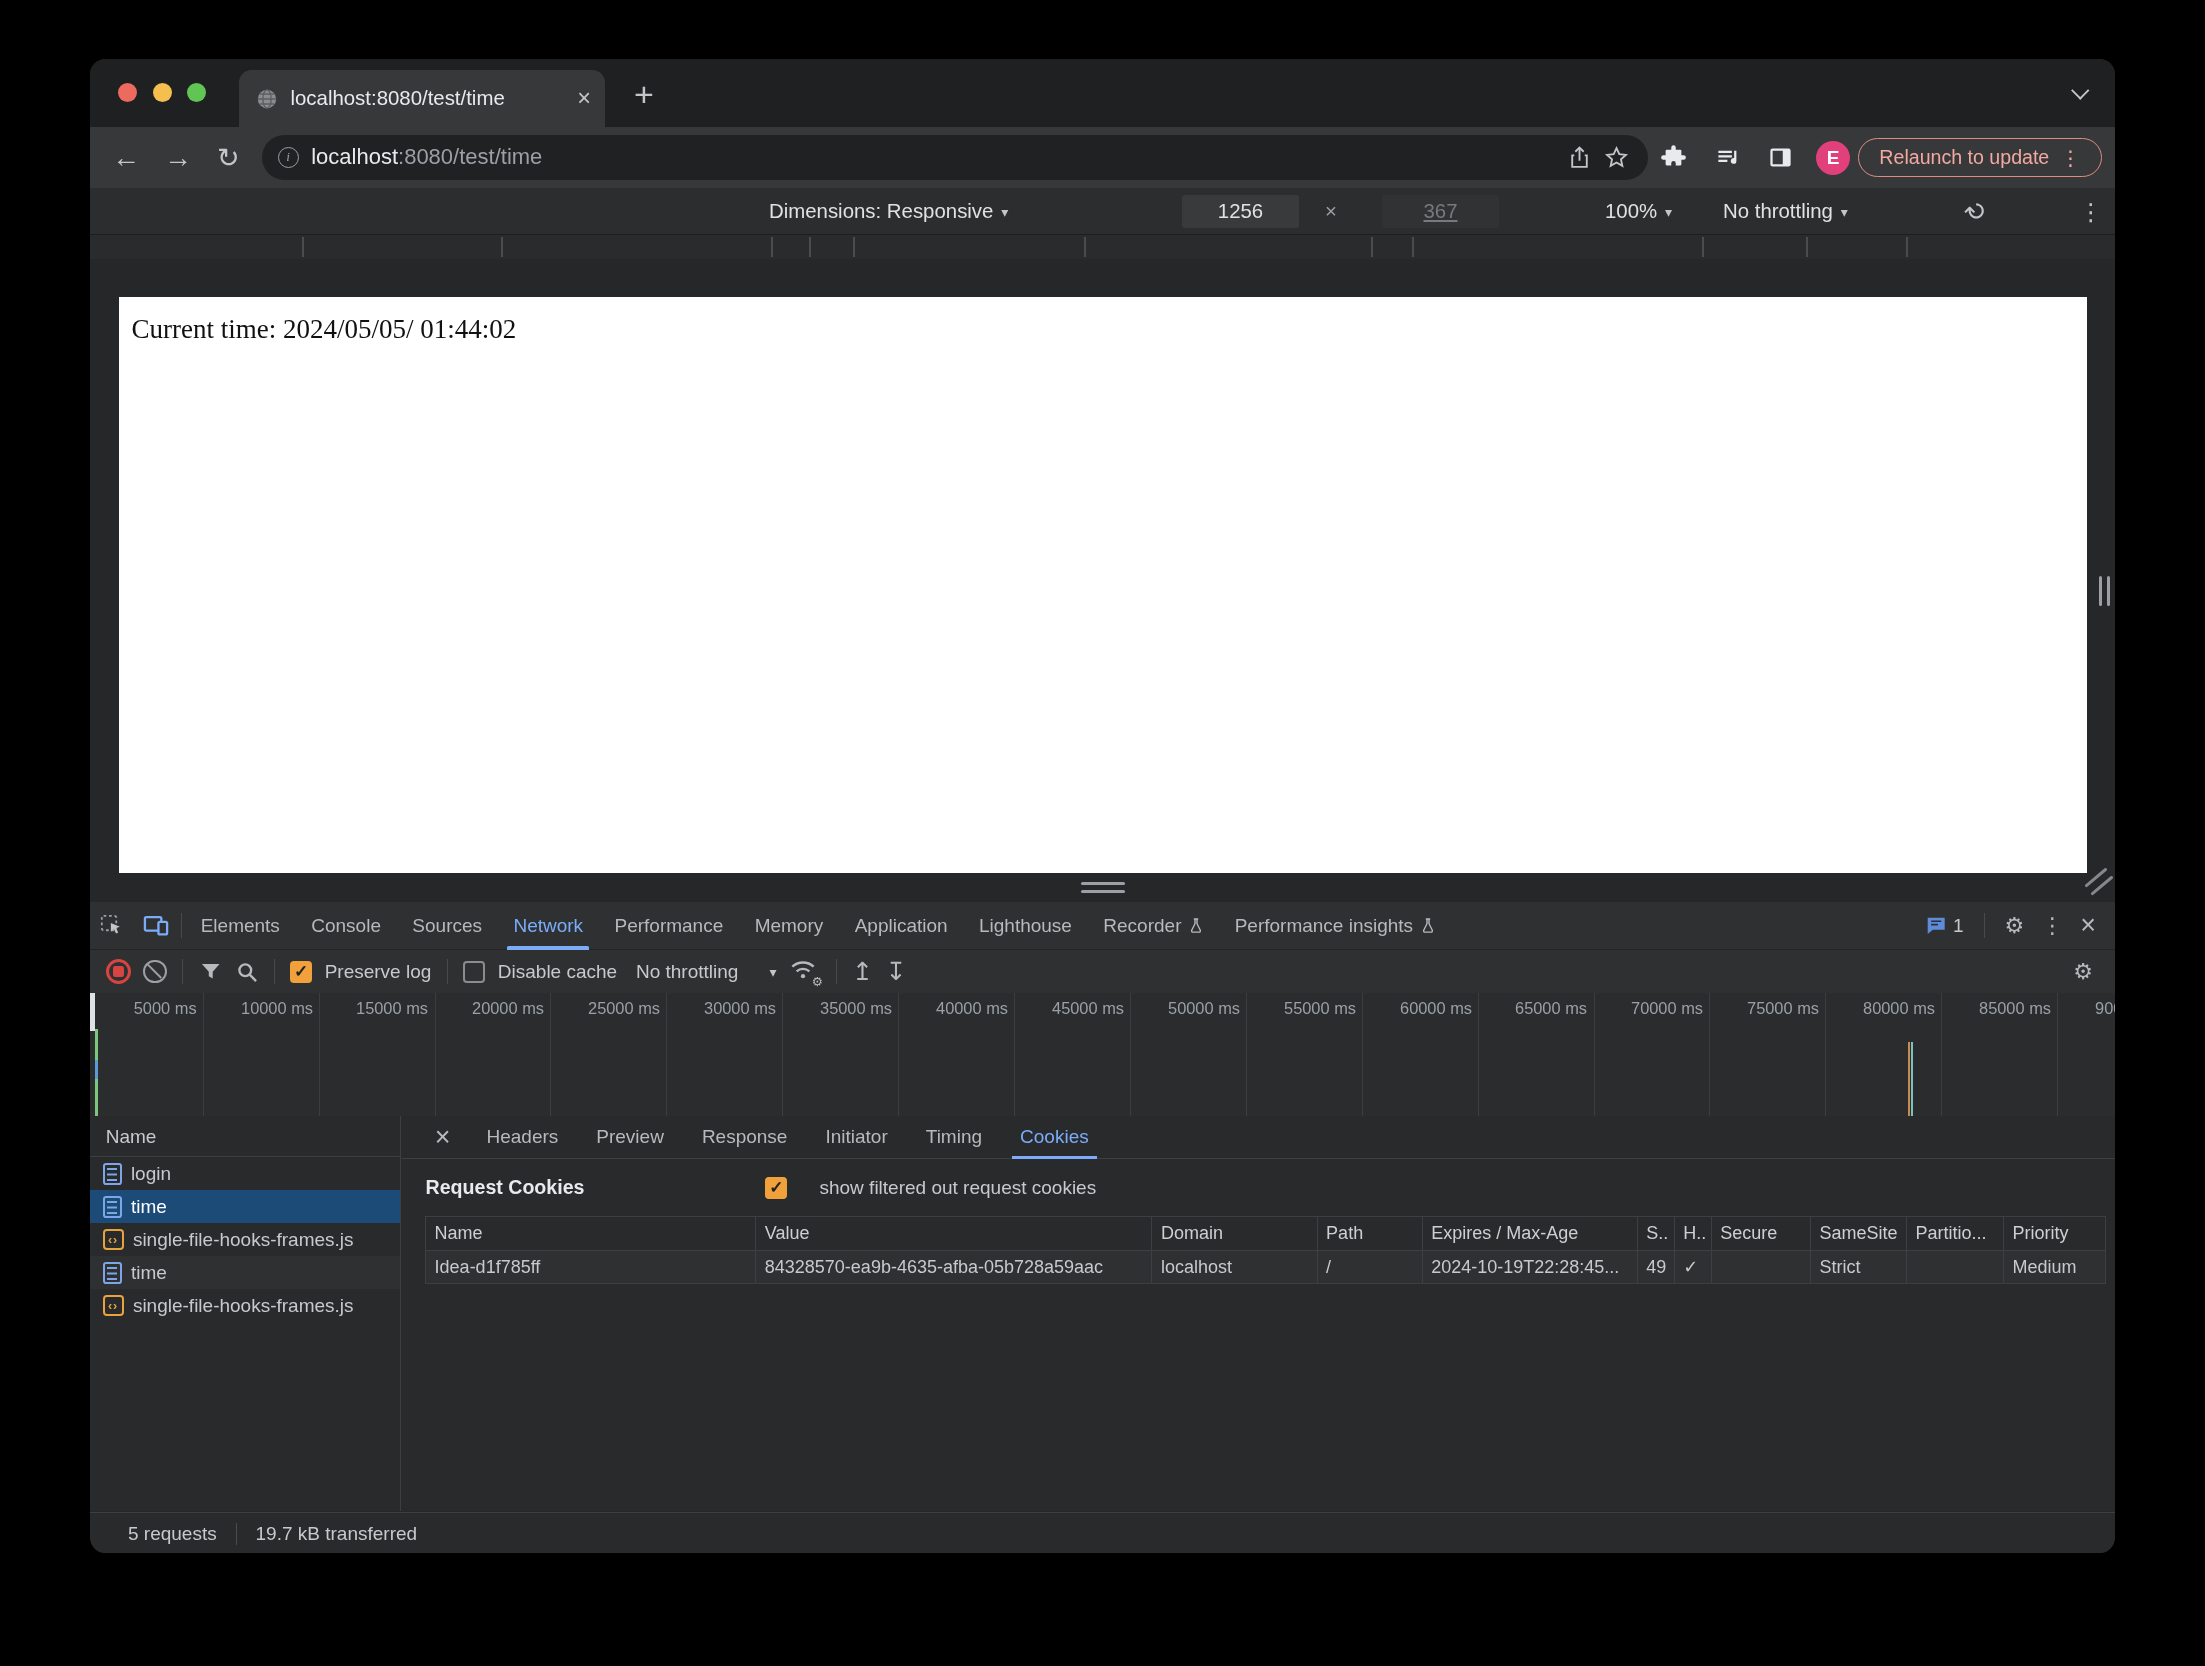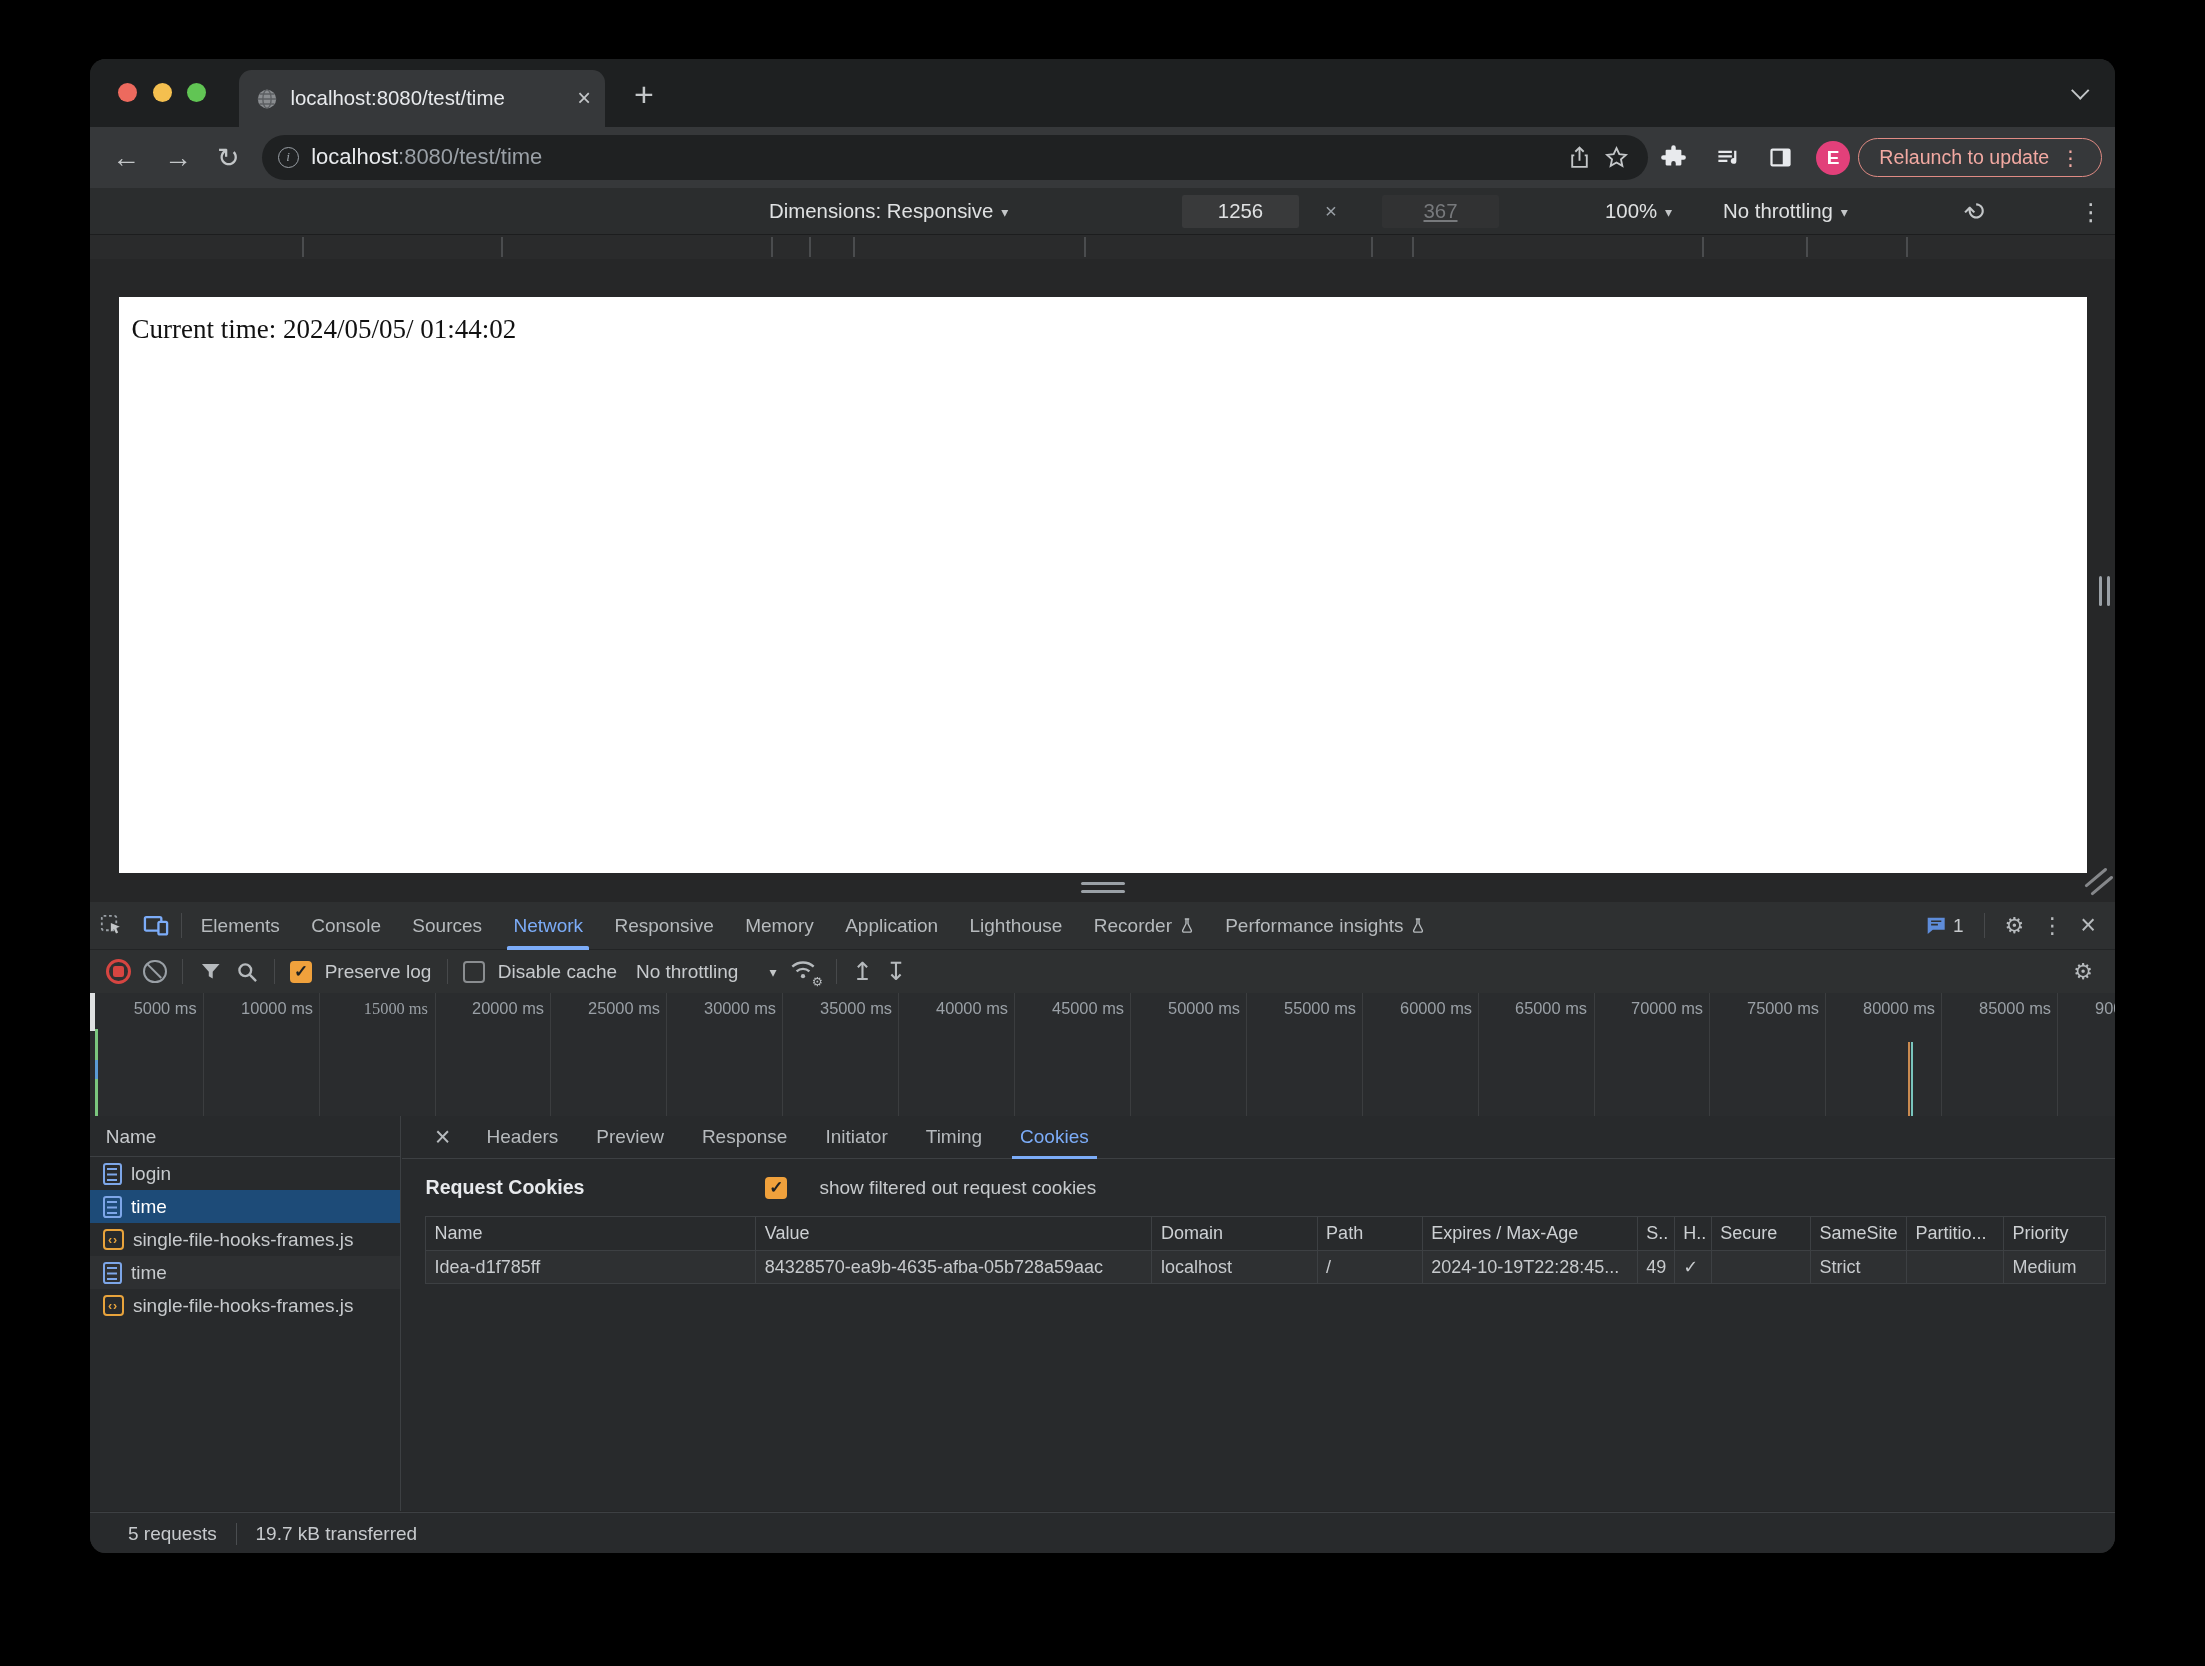--- a/index.html
+++ b/index.html
@@ -306,21 +306,21 @@
         <div class="dt-tab">
           <span>Console</span>
         </div>
         <div class="dt-tab">
           <span>Sources</span>
         </div>
         <div class="dt-tab active">
           <span>Network</span>
         </div>
         <div class="dt-tab">
-          <span>Responsive</span>
+          <span>Performance</span>
         </div>
         <div class="dt-tab">
           <span>Memory</span>
         </div>
         <div class="dt-tab">
           <span>Application</span>
         </div>
         <div class="dt-tab">
           <span>Lighthouse</span>
         </div>
@@ -399,21 +399,21 @@
     <div class="tl-white"></div>
     <div class="tl-green"></div>
     <div class="tl-blue"></div>
     <div class="tl-orange"></div>
     <div class="tl-teal"></div>
   <div class="tick-line" style="left: 113px;"></div>
       <div class="tick-label" style="left: -20.4px;">5000 ms</div>
       <div class="tick-line" style="left: 229px;"></div>
       <div class="tick-label" style="left: 96px;">10000 ms</div>
       <div class="tick-line" style="left: 345px;"></div>
-      <div class="tick-label" style="left: 211px; font-family: Liberation Serif, serif;">15000 ms</div>
+      <div class="tick-label" style="left: 211px;">15000 ms</div>
       <div class="tick-line" style="left: 460px;"></div>
       <div class="tick-label" style="left: 327px;">20000 ms</div>
       <div class="tick-line" style="left: 576px;"></div>
       <div class="tick-label" style="left: 443px;">25000 ms</div>
       <div class="tick-line" style="left: 692px;"></div>
       <div class="tick-label" style="left: 559px;">30000 ms</div>
       <div class="tick-line" style="left: 808px;"></div>
       <div class="tick-label" style="left: 675px;">35000 ms</div>
       <div class="tick-line" style="left: 924px;"></div>
       <div class="tick-label" style="left: 791px;">40000 ms</div>

